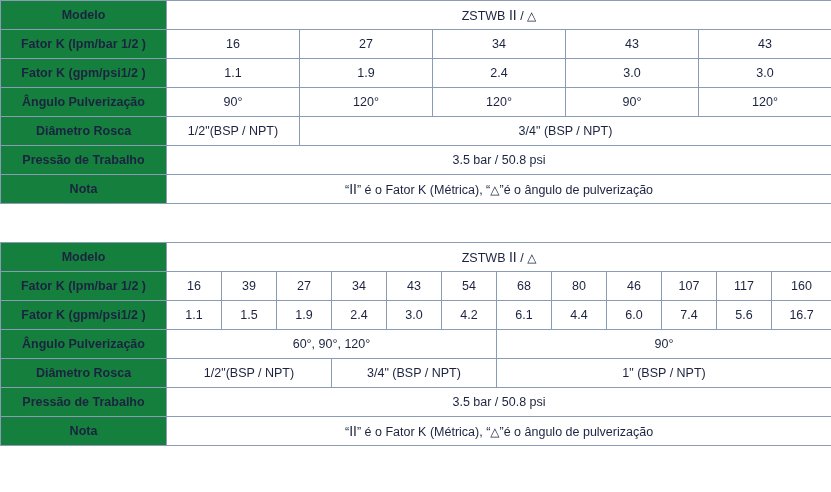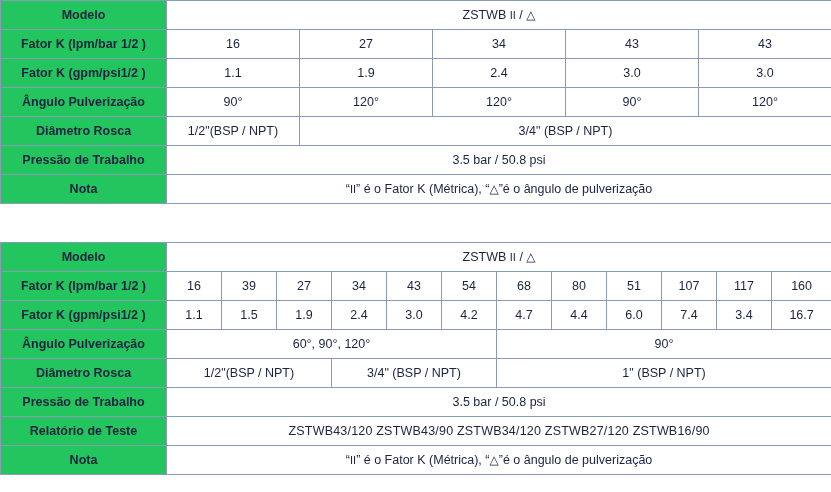--- a/index.html
+++ b/index.html
@@ -31,32 +31,32 @@
     border: 1px solid #8a9bb5;
     padding: 0;
     text-align: center;
     vertical-align: middle;
     font-size: 12.5px;
     color: #1b2340;
     height: 28px;
     white-space: nowrap;
   }
   td.label {
-    background: #22c55e;
+    background: #15803d;
     color: #ffffff;
     font-weight: bold;
     text-align: left;
     padding-left: 9px;
     font-size: 12.5px;
     border: 1px solid #16225c;
     border-right: 1px solid #8a9bb5;
   }
   .tbl1 td.label { width: 166px; }
   .tbl2 td.label { width: 166px; }
-  .sub { font-size: 11px; vertical-align: baseline; }
+  .sub { font-size: 14px; vertical-align: baseline; }
   .tri { font-size: 12px; }
   .spacer { height: 38px; }
   .model-cell { font-size: 13px; }
   .note-cell { font-size: 12.5px; }
   .small-num { font-size: 11.5px; }
   .report-cell { font-size: 12.5px; letter-spacing: 0.2px; }
   table.spec + .spacer { }
 </style>
 </head>
 <body>
@@ -143,59 +143,55 @@
       <tr>
         <td class="label">Fator K (lpm/bar 1/2 )</td>
         <td class="small-num">16</td>
         <td class="small-num">39</td>
         <td class="small-num">27</td>
         <td class="small-num">34</td>
         <td class="small-num">43</td>
         <td class="small-num">54</td>
         <td class="small-num">68</td>
         <td class="small-num">80</td>
-        <td class="small-num">51</td>
+        <td class="small-num">46</td>
         <td class="small-num">107</td>
         <td class="small-num">117</td>
         <td class="small-num">160</td>
       </tr>
       <tr>
         <td class="label">Fator K (gpm/psi1/2 )</td>
         <td class="small-num">1.1</td>
         <td class="small-num">1.5</td>
         <td class="small-num">1.9</td>
         <td class="small-num">2.4</td>
         <td class="small-num">3.0</td>
         <td class="small-num">4.2</td>
-        <td class="small-num">4.7</td>
+        <td class="small-num">6.1</td>
         <td class="small-num">4.4</td>
         <td class="small-num">6.0</td>
         <td class="small-num">7.4</td>
-        <td class="small-num">3.4</td>
+        <td class="small-num">5.6</td>
         <td class="small-num">16.7</td>
       </tr>
       <tr>
         <td class="label">Ângulo Pulverização</td>
         <td colspan="6">60°, 90°, 120°</td>
         <td colspan="6">90°</td>
       </tr>
       <tr>
         <td class="label">Diâmetro Rosca</td>
         <td colspan="3">1/2"(BSP / NPT)</td>
         <td colspan="3">3/4" (BSP / NPT)</td>
         <td colspan="6">1" (BSP / NPT)</td>
       </tr>
       <tr>
         <td class="label">Pressão de Trabalho</td>
         <td colspan="12">3.5 bar / 50.8 psi</td>
       </tr>
       <tr>
-        <td class="label">Relatório de Teste</td>
-        <td class="report-cell" colspan="12">ZSTWB43/120   ZSTWB43/90   ZSTWB34/120   ZSTWB27/120   ZSTWB16/90</td>
-      </tr>
-      <tr>
         <td class="label">Nota</td>
         <td class="note-cell" colspan="12"><span>“</span><span class="sub">II</span><span>” é o Fator K (Métrica), “</span><span class="tri">△</span><span>”é o ângulo de pulverização</span></td>
       </tr>
     </tbody>
   </table>
 
 </div>
 
 </body></html>

